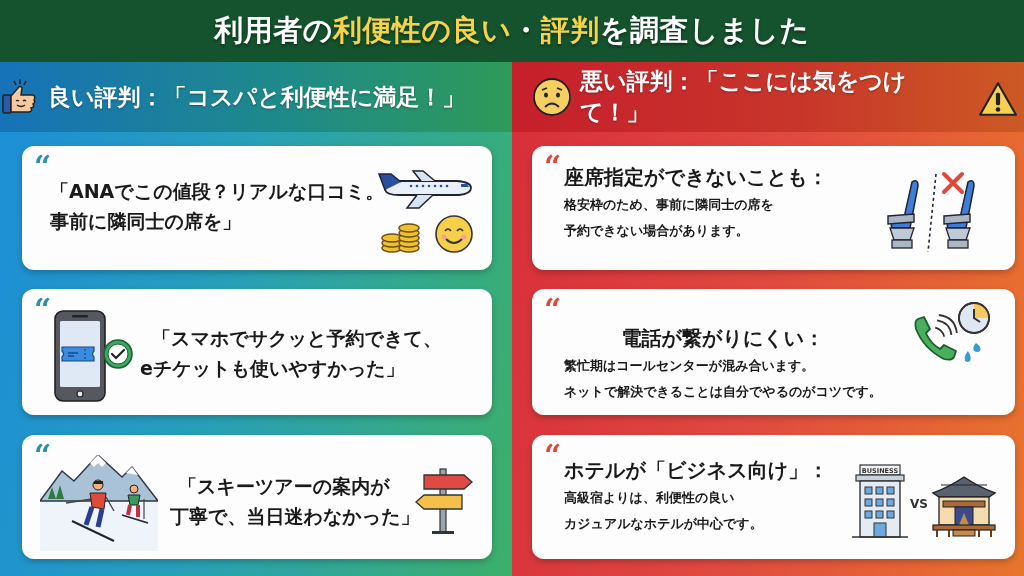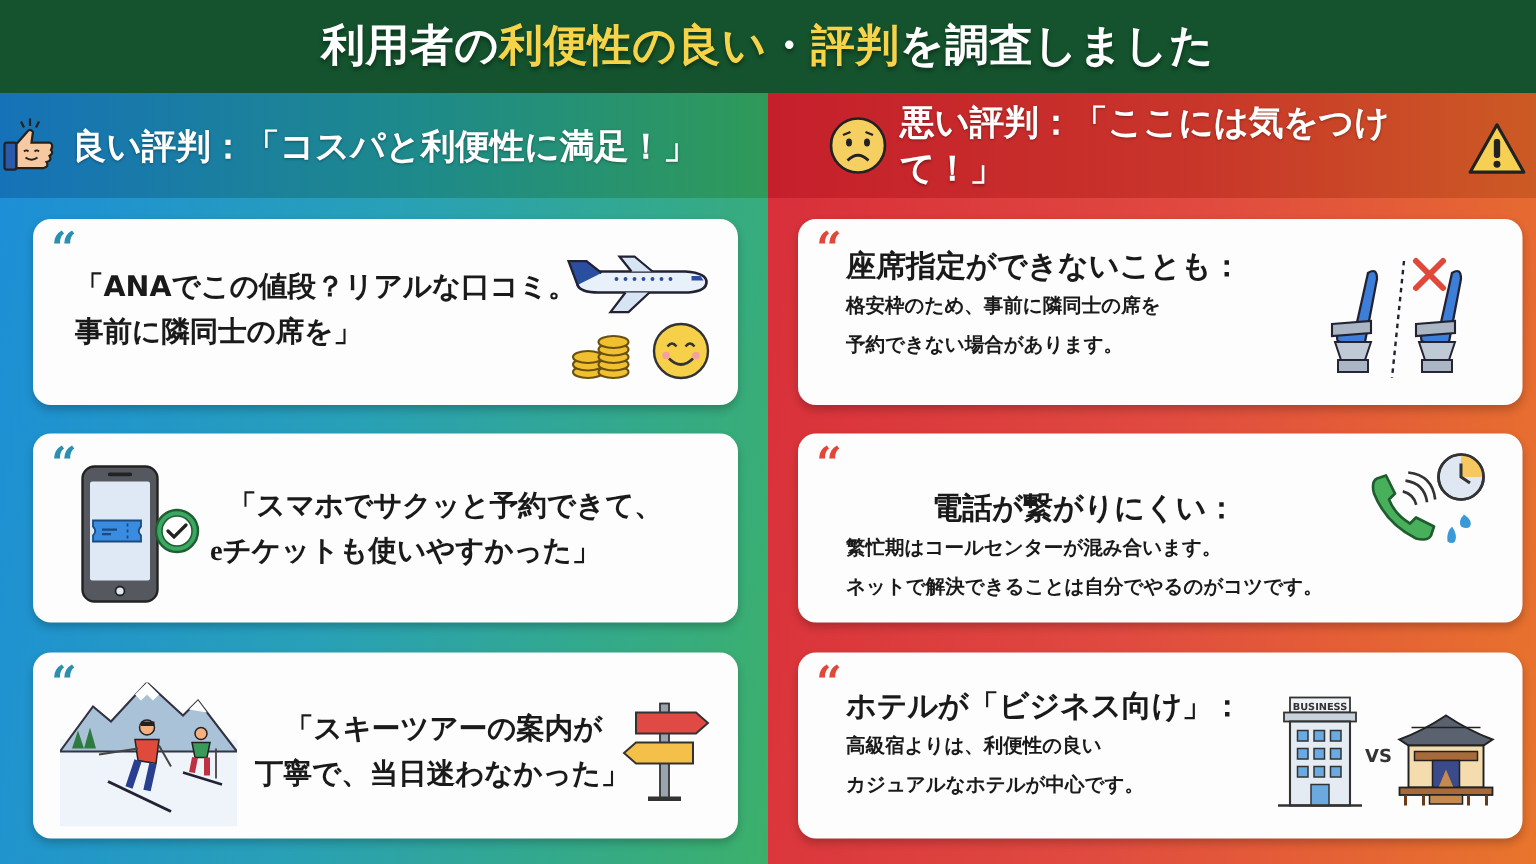--- a/index.html
+++ b/index.html
@@ -137,21 +137,21 @@
         <line x1="33" y1="40" x2="33" y2="50" stroke="#1a4a80" stroke-width="1.2" stroke-dasharray="2 2"></line>
       </svg>
     </div>
     <div class="illus" style="left:80px; top:49px;">
       <svg width="32" height="32" viewBox="0 0 32 32">
         <circle cx="16" cy="16" r="14" fill="#3aa860" stroke="#1f5d34" stroke-width="1.6"></circle>
         <circle cx="16" cy="16" r="10" fill="#fff" stroke="#1f5d34" stroke-width="1"></circle>
         <path d="M10 16 l4 4 l8 -8" stroke="#222" stroke-width="2.2" fill="none" stroke-linecap="round"></path>
       </svg>
     </div>
-    <div class="txt" style="left:118px; top:34px;font-family:Liberation Serif, serif;">
+    <div class="txt" style="left:118px; top:34px;">
       <span class="line" style="padding-left:12px;">「スマホでサクッと予約できて、</span>
       <span class="line">eチケットも使いやすかった」</span>
     </div>
   </article>
 
   <article class="card c3">
     <span class="quote">“</span>
     <div class="illus" style="left:18px; top:20px;">
       <svg width="118" height="96" viewBox="0 0 118 96">
         <rect x="0" y="38" width="118" height="58" fill="#eef4fa"></rect>
@@ -171,36 +171,36 @@
         <g>
           <circle cx="94" cy="34" r="4" fill="#f6b080" stroke="#222" stroke-width="1"></circle>
           <path d="M88 40 L100 40 L98 50 L90 50 Z" fill="#3a9a5a" stroke="#222" stroke-width="1"></path>
           <path d="M90 50 L88 60 M98 50 L98 62" stroke="#c03040" stroke-width="4"></path>
           <line x1="82" y1="60" x2="108" y2="68" stroke="#223" stroke-width="1.6"></line>
           <line x1="104" y1="44" x2="104" y2="64" stroke="#444" stroke-width="1.2"></line>
         </g>
       </svg>
     </div>
     <div class="txt" style="left:148px; top:36px;">
-      <span class="line" style="padding-left:8px;margin-left:12px;">「スキーツアーの案内が</span>
+      <span class="line" style="padding-left:8px;">「スキーツアーの案内が</span>
       <span class="line">丁寧で、当日迷わなかった」</span>
     </div>
     <div class="illus" style="left:392px; top:32px;">
       <svg width="62" height="68" viewBox="0 0 62 68">
         <rect x="26" y="2" width="6" height="64" fill="#9aa4ae" stroke="#333" stroke-width="1.2"></rect>
         <rect x="18" y="64" width="22" height="3" fill="#333"></rect>
         <path d="M10 8 L50 8 L58 15 L50 22 L10 22 Z" fill="#e04a44" stroke="#333" stroke-width="1.3"></path>
         <path d="M48 28 L10 28 L2 35 L10 42 L48 42 Z" fill="#f5c04a" stroke="#333" stroke-width="1.3"></path>
       </svg>
     </div>
   </article>
 </section>
 
 <section class="col bad">
-  <div class="col-head" style="padding-left:40px;">
+  <div class="col-head" style="padding-left:20px;">
     <span class="ico">
       <svg viewBox="0 0 40 40">
         <circle cx="20" cy="20" r="18" fill="#f5d060" stroke="#222" stroke-width="1.8"></circle>
         <path d="M10 13 l5 -2 M30 13 l-5 -2" stroke="#222" stroke-width="1.6"></path>
         <ellipse cx="14" cy="18" rx="2" ry="2.6" fill="#222"></ellipse>
         <ellipse cx="26" cy="18" rx="2" ry="2.6" fill="#222"></ellipse>
         <path d="M13 30 q7 -7 14 0" stroke="#222" stroke-width="1.8" fill="none"></path>
       </svg>
     </span>
     <span>悪い評判：「ここには気をつけて！」</span>

